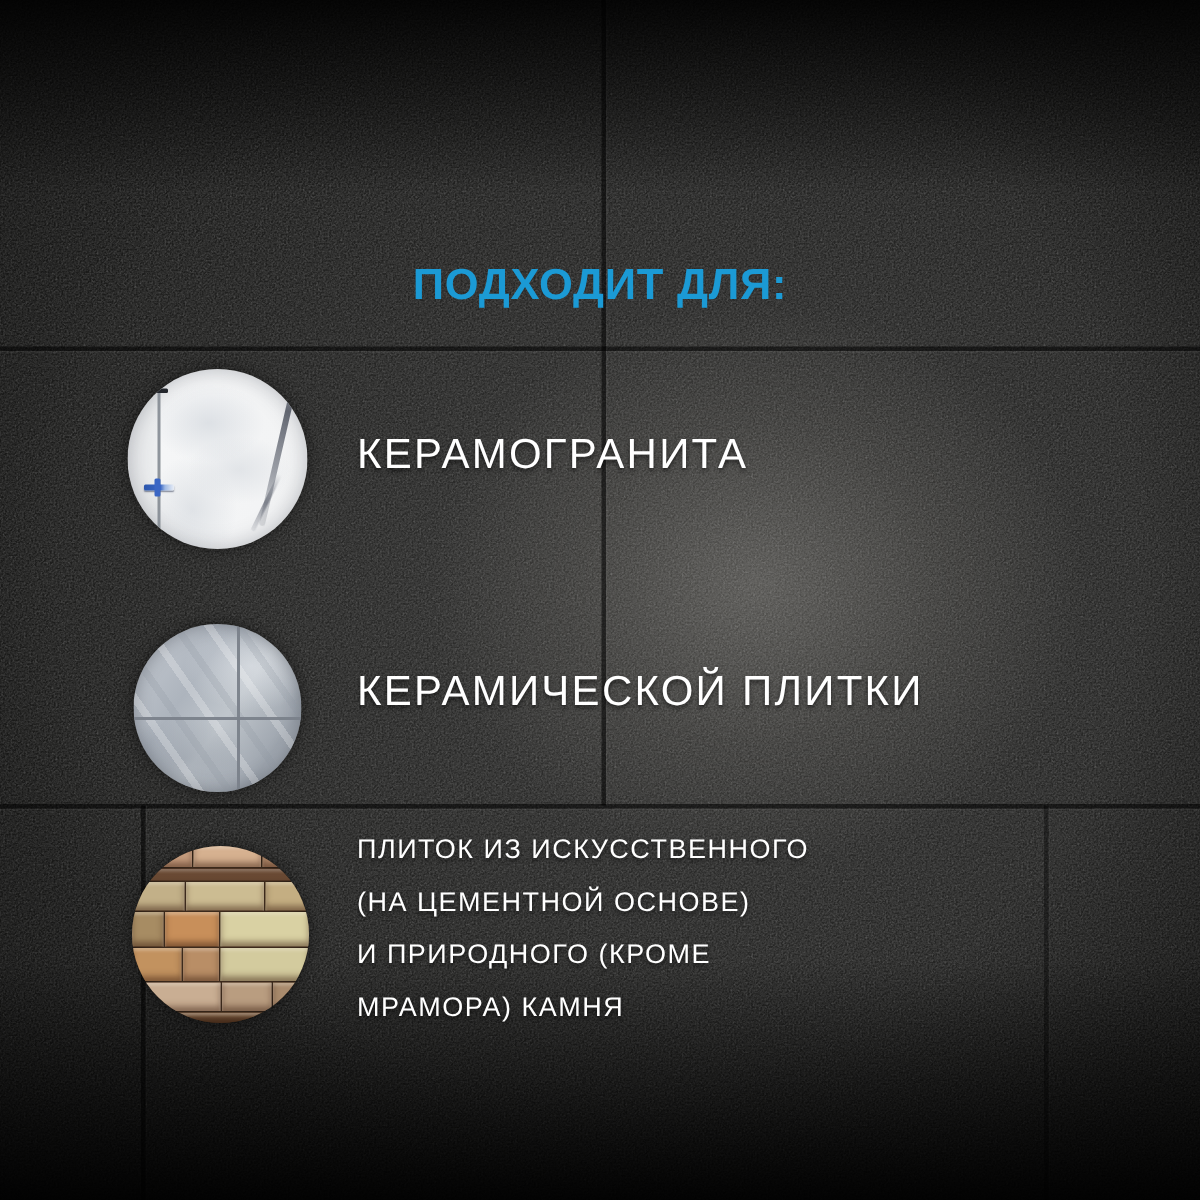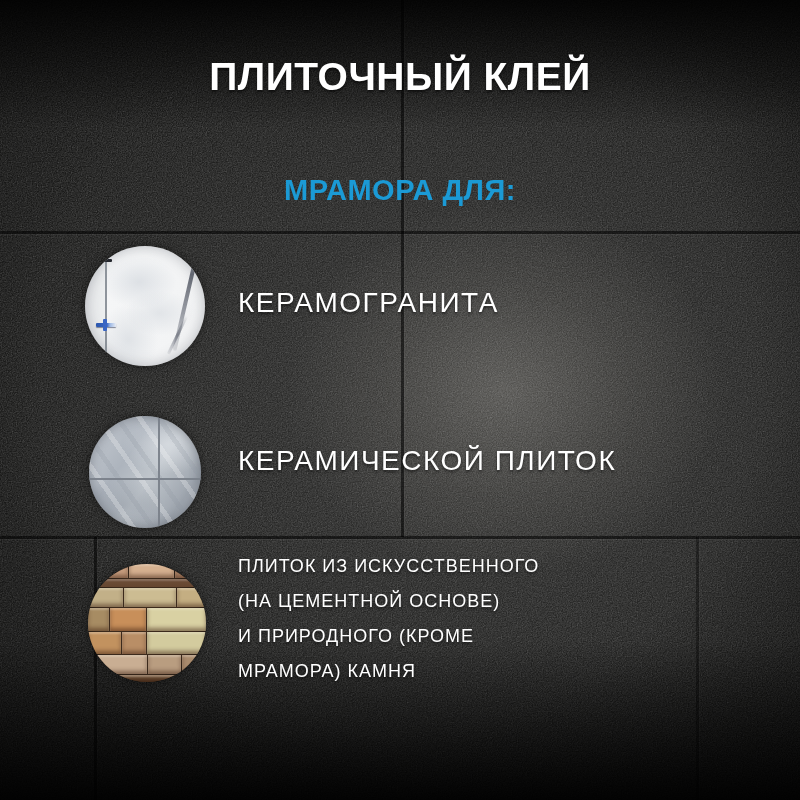--- a/index.html
+++ b/index.html
@@ -131,43 +131,42 @@
 
   <div class="grout h g-h1"></div>
   <div class="grout h g-h2"></div>
   <div class="grout v g-v1"></div>
   <div class="grout v g-v2"></div>
   <div class="grout v g-v3"></div>
 
   <div class="vignette"></div>
 
   <h1 class="title">
-    <span>ПЛИТОЧНЫЙ КЛЕЙ</span>
   </h1>
 
-  <div class="subtitle">МРАМОРА ДЛЯ:</div>
+  <div class="subtitle">ПОДХОДИТ ДЛЯ:</div>
 
   <div class="circle marble">
     <div class="m-vein"></div>
     <div class="m-vein2"></div>
     <div class="m-seam"></div>
     <div class="m-tick"></div>
     <div class="m-cross">
       <span class="c-h"></span>
       <span class="c-v"></span>
     </div>
   </div>
   <div class="item-label label-1">КЕРАМОГРАНИТА</div>
 
   <div class="circle ceramic">
     <div class="g-streaks"></div>
     <div class="g-grout-h"></div>
     <div class="g-grout-v"></div>
   </div>
-  <div class="item-label label-2">КЕРАМИЧЕСКОЙ ПЛИТОК</div>
+  <div class="item-label label-2">КЕРАМИЧЕСКОЙ ПЛИТКИ</div>
 
   <div class="circle stone">
     <div class="s-row" style="height:14px">
       <span style="flex:0 0 34%;background:#c69d7e"></span>
         <span style="flex:0 0 38%;background:#d6b190"></span>
         <span style="flex:1;background:#b58c6d"></span>
     </div>
     <div class="s-row" style="height:8px">
       <span style="flex:1;background:linear-gradient(180deg,#5d3c29,#8a6a4e)"></span>
     </div>

